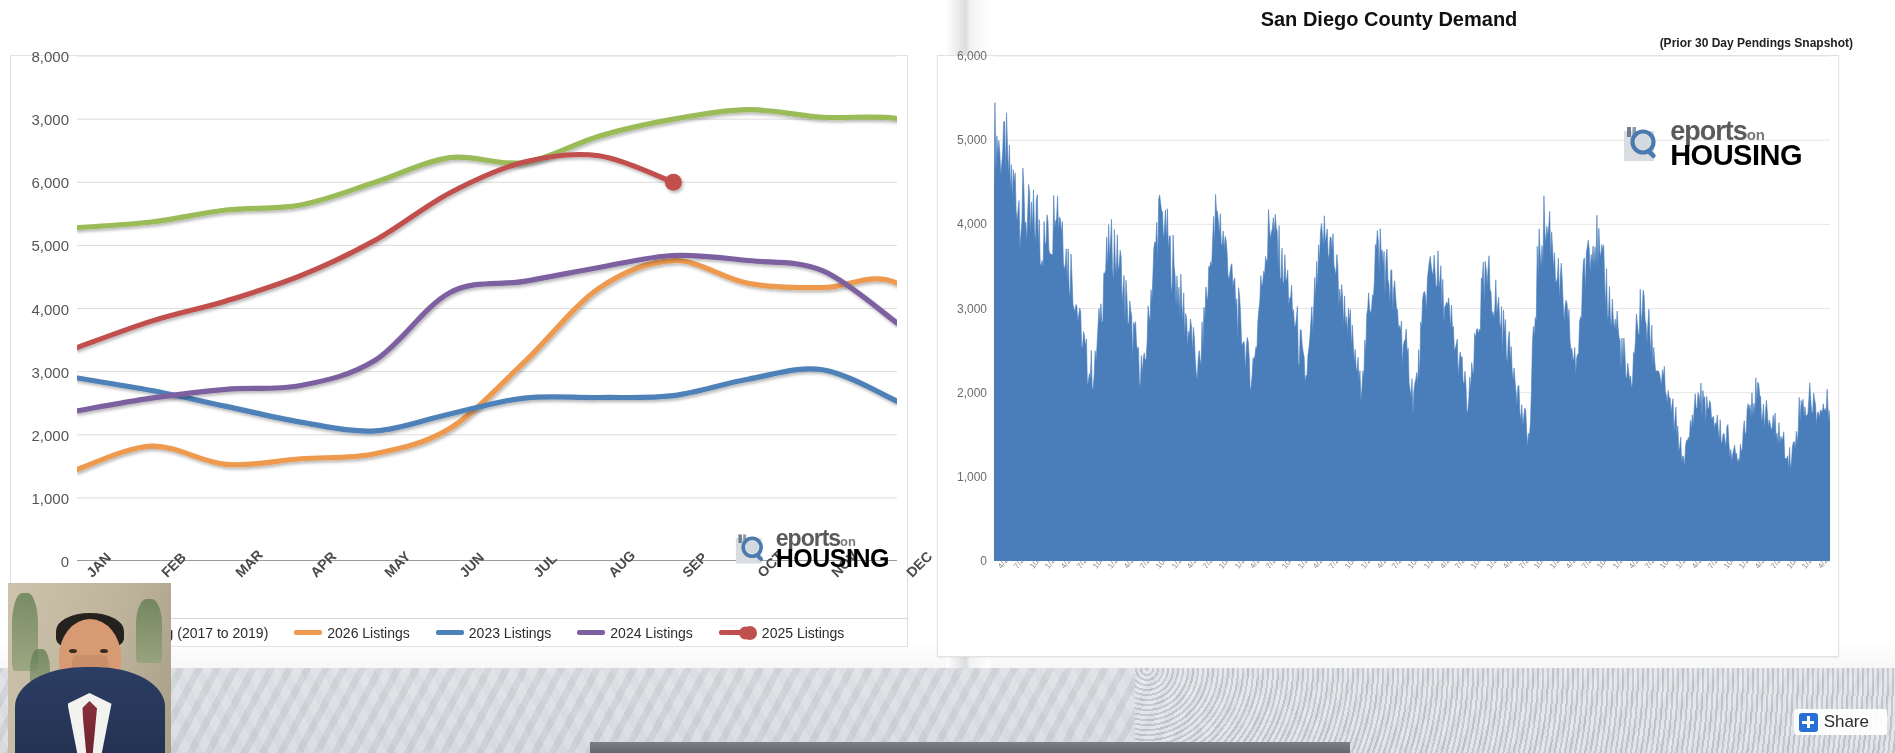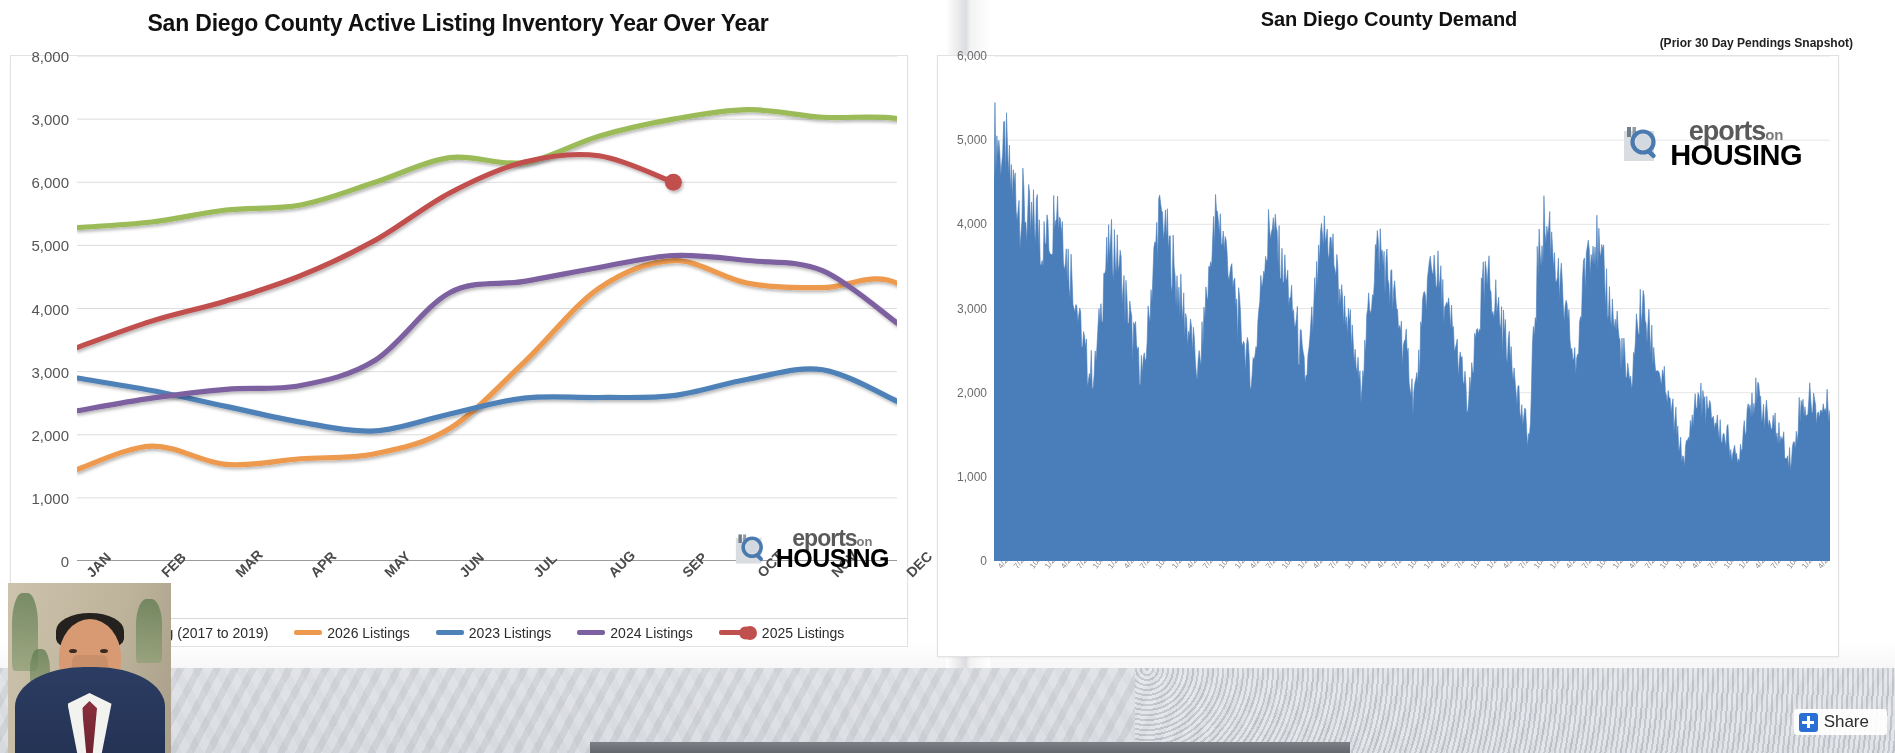--- a/index.html
+++ b/index.html
@@ -111,21 +111,21 @@
   }
   #right-svg{position:absolute;left:56px;top:0;width:836px;height:505px;}
   .rc-xlabels{position:absolute;left:56px;top:505px;width:836px;height:92px;overflow:hidden;}
   .rc-xlabel{
     position:absolute;font-size:8px;color:#8a8a8a;
     transform:rotate(-52deg);transform-origin:left top;white-space:nowrap;
   }
   #right-logo{position:absolute;right:36px;top:62px;z-index:7;}
 
   
-  .roh-logo{display:flex;align-items:center;gap:5px;text-align:center;}
+  .roh-logo{display:flex;align-items:center;gap:5px;}
   .roh-mark{width:42px;height:42px;position:relative;}
   .roh-text{line-height:1;}
   .roh-line1{font-size:27px;font-weight:bold;color:#5a5a5a;letter-spacing:-1px;}
   .roh-on{font-size:15px;font-weight:600;color:#7a7a7a;letter-spacing:0;}
   .roh-line2{font-size:29px;font-weight:bold;color:#000000;letter-spacing:-.5px;margin-top:-4px;}
   .roh-logo.small .roh-line1{font-size:23px;}
   .roh-logo.small .roh-on{font-size:13px;}
   .roh-logo.small .roh-line2{font-size:25px;}
   .roh-logo.small .roh-mark{width:36px;height:36px;}
 
@@ -189,21 +189,20 @@
 <body>
 
 <div id="page-bg"></div>
 <div id="bg-photo"></div>
 <div id="bg-dark-strip"></div>
 <div id="bg-white-sheet"></div>
 <div id="bg-seam"></div>
 
 <div class="panel" id="left-chart">
 
-  <div id="left-title">San Diego County Active Listing Inventory Year Over Year</div>
 
   <div id="left-plot-frame">
     <div class="lc-ylabels" id="lc-ylabels">
         <div class="lc-ylabel" style="top: 505px;">0</div>
         <div class="lc-ylabel" style="top: 441.875px;">1,000</div>
         <div class="lc-ylabel" style="top: 378.75px;">2,000</div>
         <div class="lc-ylabel" style="top: 315.625px;">3,000</div>
         <div class="lc-ylabel" style="top: 252.5px;">4,000</div>
         <div class="lc-ylabel" style="top: 189.375px;">5,000</div>
         <div class="lc-ylabel" style="top: 126.25px;">6,000</div>

